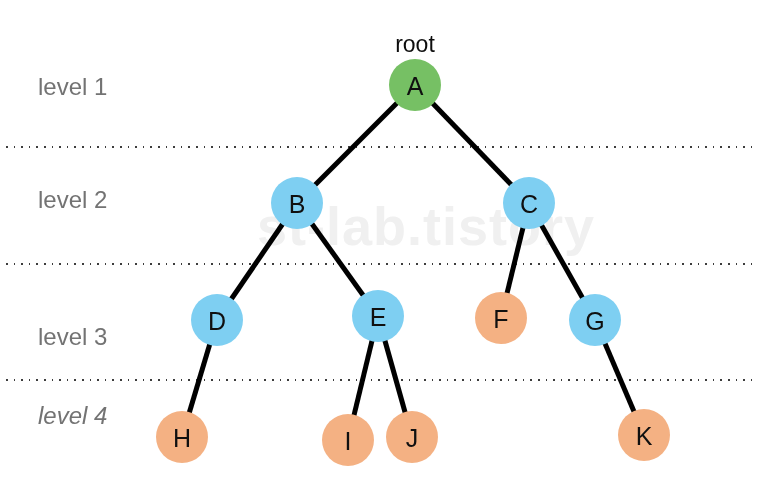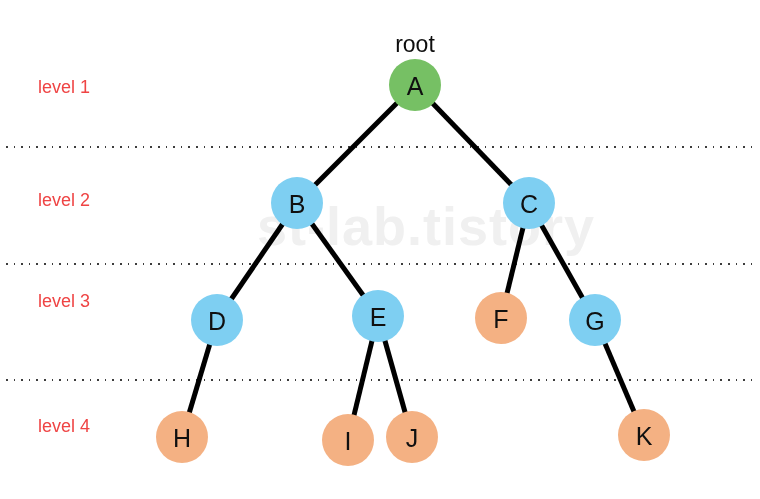--- a/index.html
+++ b/index.html
@@ -26,23 +26,23 @@
   .divider {
     position: absolute;
     left: 6px; right: 6px; height: 2px;
     background: repeating-linear-gradient(to right, #3c3c3c 0 1.7px, transparent 1.7px 7.6px);
     z-index: 1;
   }
   .level-label {
     position: absolute;
     left: 38px;
     transform: translateY(-50%);
-    font-size: 18px;
+    font-size: 24px;
     font-weight: 500;
-    color: #ef4444;
+    color: #737373;
     z-index: 2;
     white-space: nowrap;
   }
   #tree-svg { position: absolute; top: 0; left: 0; z-index: 3; }
   .node-label {
     font-size: 25px;
     font-weight: 500;
     fill: #101010;
     text-anchor: middle;
     dominant-baseline: central;
@@ -60,22 +60,22 @@
 <div class="canvas">
   <div class="watermark">st-lab.tistory</div>
   <div id="dividers">
       <div class="divider" style="top: 146px;"></div>
       <div class="divider" style="top: 263px;"></div>
       <div class="divider" style="top: 379px;"></div>
     </div>
   <div id="level-labels">
       <div class="level-label" style="top: 87px;">level 1</div>
       <div class="level-label" style="top: 200px;">level 2</div>
-      <div class="level-label" style="top: 301px; text-align: center;">level 3</div>
-      <div class="level-label" style="top: 426px;">level 4</div>
+      <div class="level-label" style="top: 337px; text-align: center;">level 3</div>
+      <div class="level-label" style="top: 416px; font-style: italic;">level 4</div>
     </div>
   <svg id="tree-svg" width="760" height="499" viewBox="0 0 760 499">
       <line x1="415" y1="85" x2="297" y2="203" stroke="#000000" stroke-width="5"></line>
       <line x1="415" y1="85" x2="529" y2="203" stroke="#000000" stroke-width="5"></line>
       <line x1="297" y1="203" x2="217" y2="320" stroke="#000000" stroke-width="5"></line>
       <line x1="297" y1="203" x2="378" y2="316" stroke="#000000" stroke-width="5"></line>
       <line x1="529" y1="203" x2="501" y2="318" stroke="#000000" stroke-width="5"></line>
       <line x1="529" y1="203" x2="595" y2="320" stroke="#000000" stroke-width="5"></line>
       <line x1="217" y1="320" x2="182" y2="437" stroke="#000000" stroke-width="5"></line>
       <line x1="378" y1="316" x2="348" y2="440" stroke="#000000" stroke-width="5"></line>

